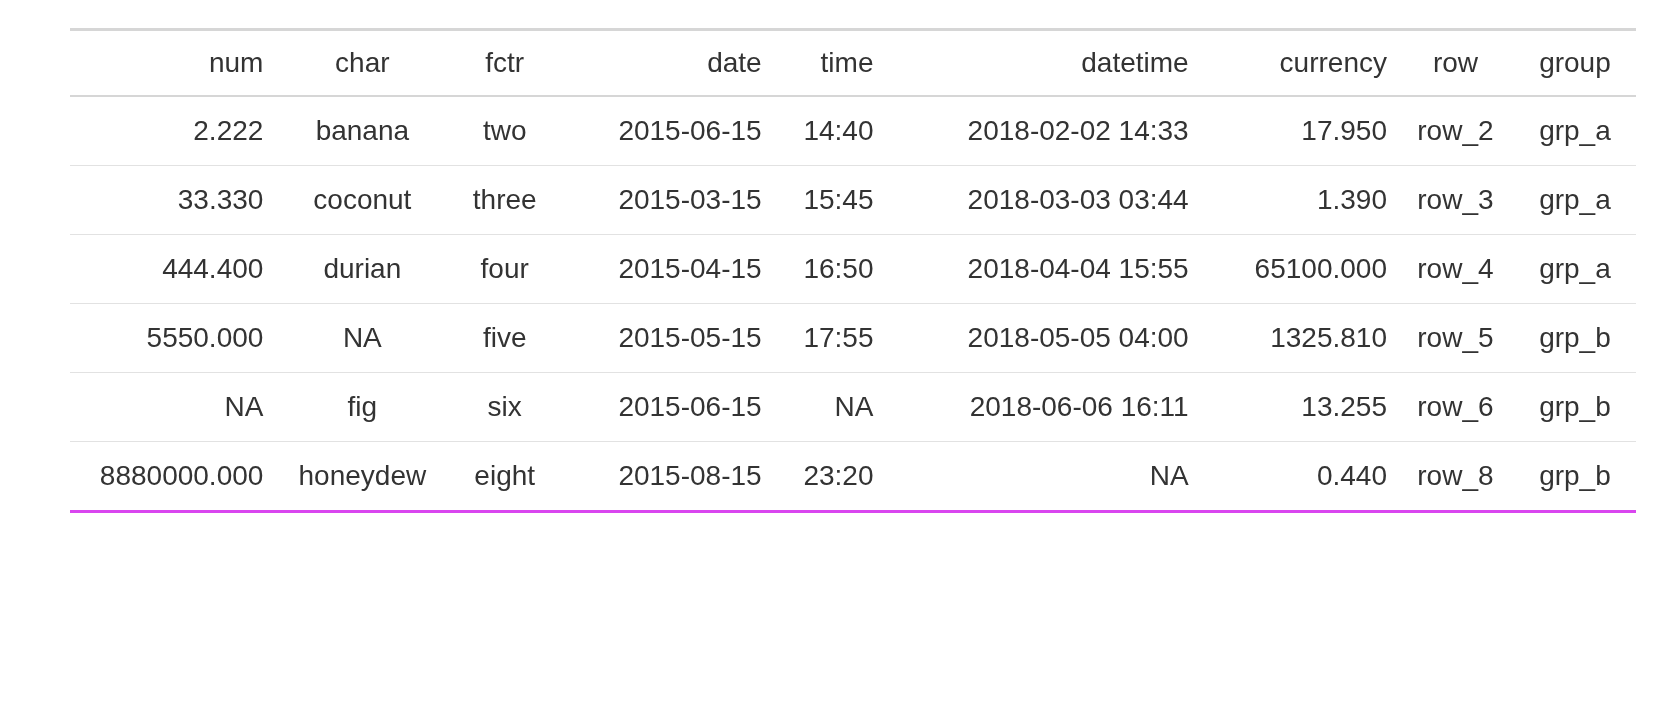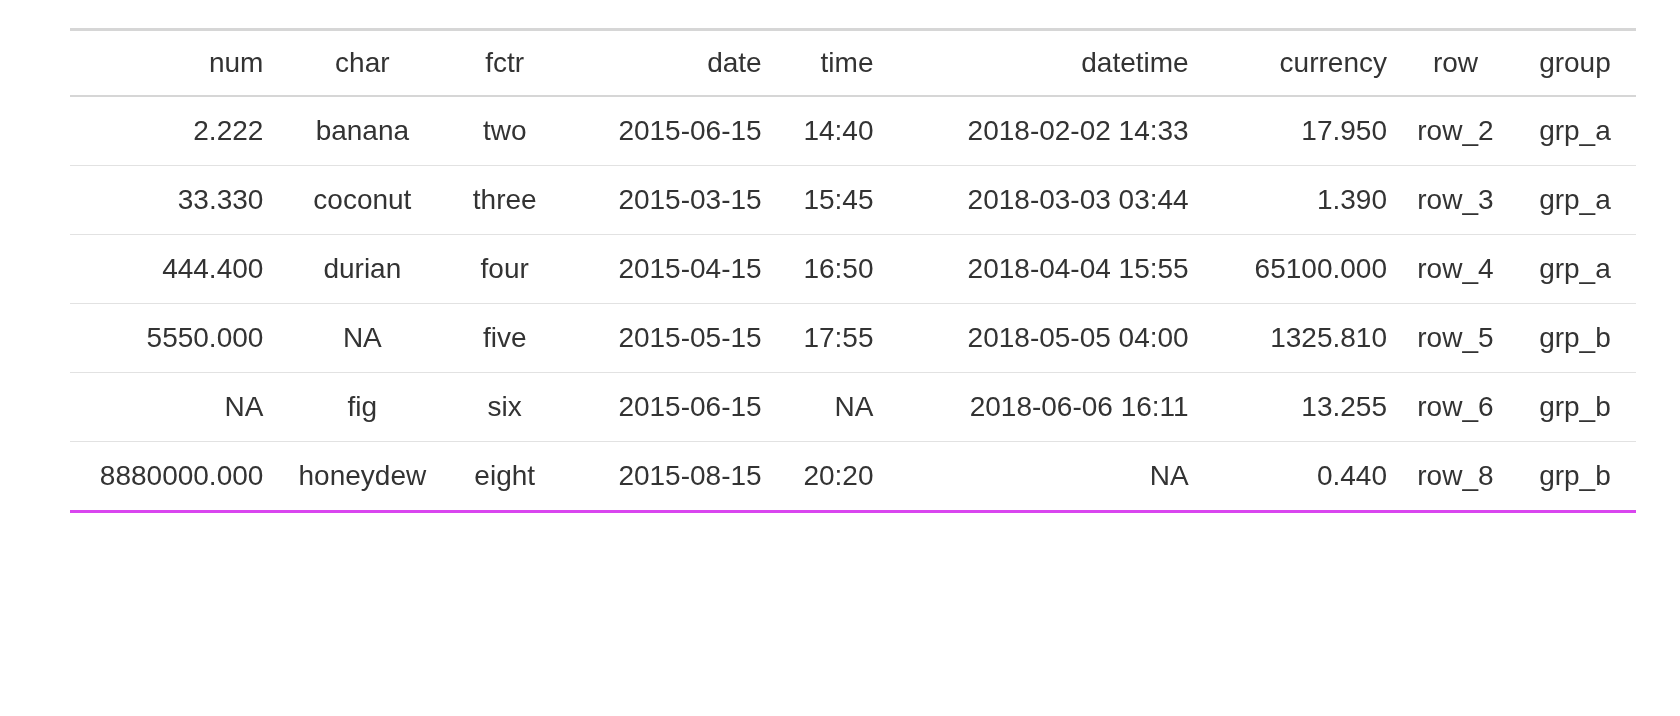--- a/index.html
+++ b/index.html
@@ -134,21 +134,21 @@
           <td class="r">2018-06-06 16:11</td>
           <td class="r">13.255</td>
           <td class="l">row_6</td>
           <td class="l">grp_b</td>
         </tr>
         <tr>
           <td class="r">8880000.000</td>
           <td class="l">honeydew</td>
           <td class="l">eight</td>
           <td class="r">2015-08-15</td>
-          <td class="r">20:20</td>
+          <td class="r">23:20</td>
           <td class="r">NA</td>
           <td class="r">0.440</td>
           <td class="l">row_8</td>
           <td class="l">grp_b</td>
         </tr>
       </tbody>
   </table>
 </div>
 
 </body></html>

